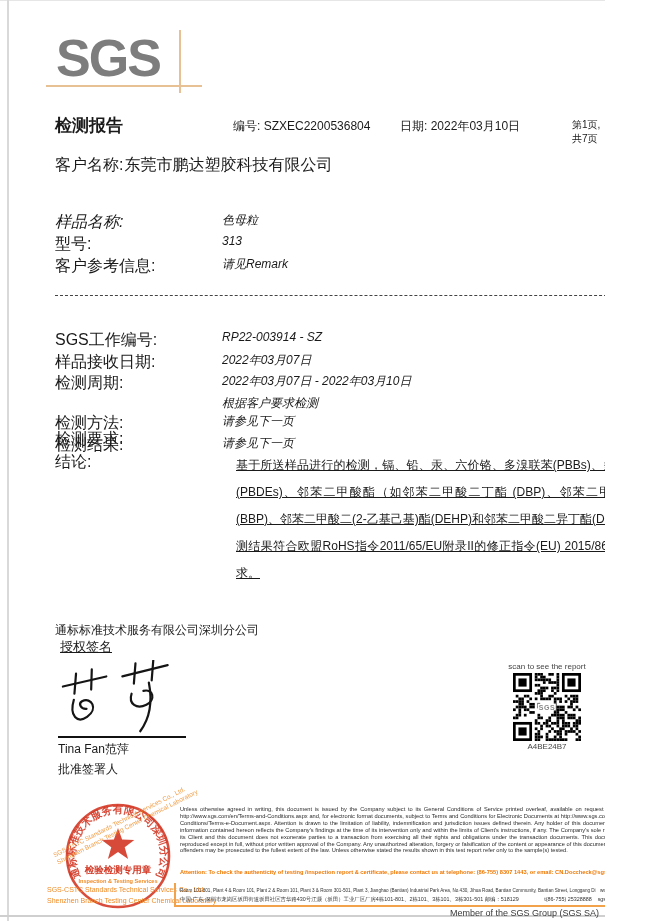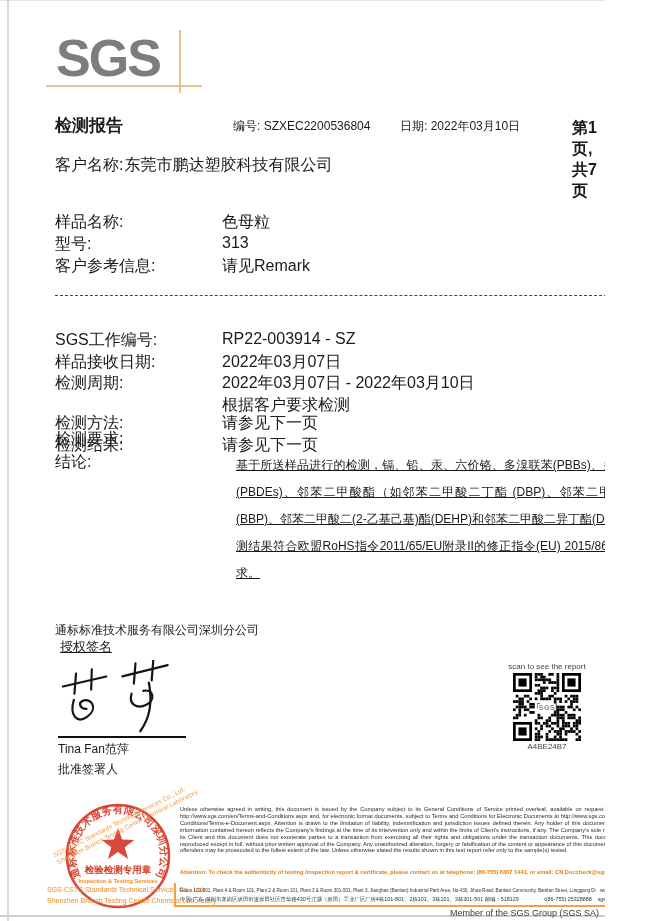--- a/index.html
+++ b/index.html
@@ -12,26 +12,26 @@
   
   .logo{position:absolute;left:53px;top:30px;width:150px;height:70px;}
   .logo-text{position:absolute;left:3px;top:0;font-size:52px;font-weight:bold;color:#7d7d7d;letter-spacing:-2px;line-height:56px;}
   .logo-hline{position:absolute;left:-7px;top:55px;width:156px;height:2px;background:#e7c193;}
   .logo-vline{position:absolute;left:126px;top:0;width:2px;height:63px;background:#e7c193;}
 
   
   .hdr-title{position:absolute;left:55px;top:114px;font-size:17px;font-weight:bold;}
   .hdr-number{position:absolute;left:233px;top:118px;font-size:12px;}
   .hdr-date{position:absolute;left:400px;top:118px;font-size:12px;}
-  .hdr-page{position:absolute;left:572px;top:118px;font-size:16px;font-weight:bold;}
+  .hdr-page{position:absolute;left:572px;top:118px;font-size:10px;}
 
   .row{position:absolute;left:55px;font-size:16px;white-space:nowrap;}
   .row .lbl{display:inline-block;}
   .lblw1{width:65px;}
-  .field-val{position:absolute;font-size:16px;white-space:nowrap;}
+  .field-val{position:absolute;font-size:12px;white-space:nowrap;font-style:italic;}
 
   .dashline{position:absolute;left:55px;top:295px;width:587px;border-top:1.5px dashed #444;}
 
   .concl{position:absolute;left:236px;top:452px;width:428px;font-size:12px;line-height:27px;text-align:justify;text-decoration:underline;}
   .concl-lbl{position:absolute;left:55px;top:452px;font-size:16px;}
 
   .sig-company{position:absolute;left:55px;top:622px;font-size:12px;}
   .sig-label{position:absolute;left:60px;top:638px;font-size:13px;text-decoration:underline;}
   .sig-draw{position:absolute;left:58px;top:660px;}
   .sig-line{position:absolute;left:58px;top:736px;width:128px;height:2px;background:#111;}
@@ -80,21 +80,21 @@
   <div class="hdr-date">
     <span>日期:</span>
     <span>2022年03月10日</span>
   </div>
   <div class="hdr-page">第1页,共7页</div>
 
   <div class="row" style="top:155px;">
     <span class="lbl lblw1">客户名称:</span>
     <span>东莞市鹏达塑胶科技有限公司</span>
   </div>
-  <div class="row" style="top:212px;">
+  <div class="row" style="top:212px;font-style:italic;">
     <span class="lbl">样品名称:</span>
   </div>
   <div class="field-val" style="left:222px;top:212px;">色母粒</div>
   <div class="row" style="top:234px;">
     <span class="lbl">型号:</span>
   </div>
   <div class="field-val" style="left:222px;top:234px;">313</div>
   <div class="row" style="top:256px;">
     <span class="lbl">客户参考信息:</span>
   </div>

